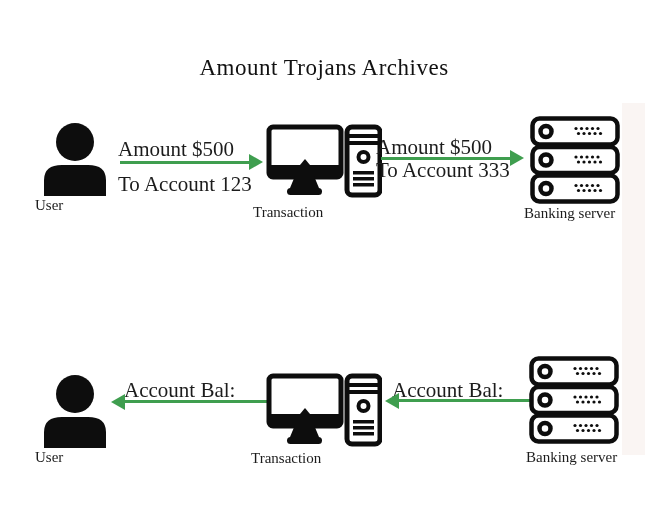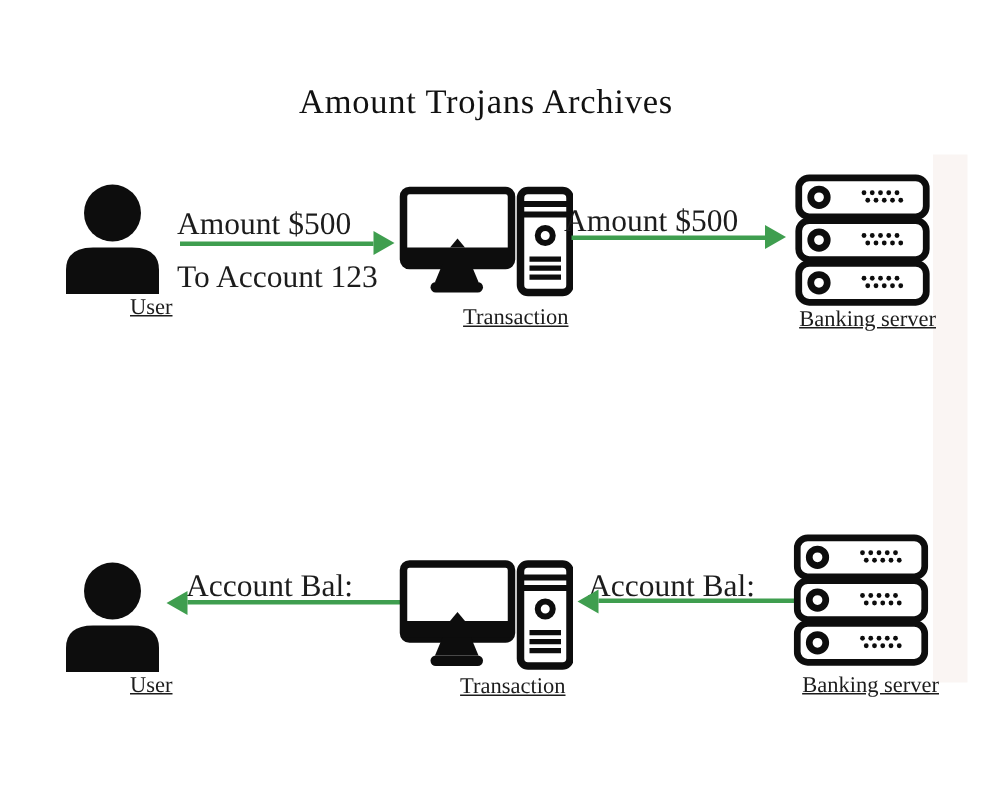--- a/index.html
+++ b/index.html
@@ -24,23 +24,22 @@
     font-size:23px;
     letter-spacing:0.5px;
     color:#111;
   }
   .strip{
     position:absolute;left:622px;top:103px;width:23px;height:352px;
     background:var(--strip);
   }
   .icon{position:absolute;color:var(--icon-black);line-height:0;}
   .node-label{
-    position:absolute;text-align:right;font-size:15px;color:var(--text);
+    position:absolute;text-align:left;font-size:15px;color:var(--text);
     white-space:nowrap;
-    text-decoration:underline;
   }
   .aline{position:absolute;height:3px;background:var(--arrow-green);}
   .ah-right{
     position:absolute;width:0;height:0;
     border-top:8px solid transparent;border-bottom:8px solid transparent;
     border-left:14px solid var(--arrow-green);
   }
   .ah-left{
     position:absolute;width:0;height:0;
     border-top:8px solid transparent;border-bottom:8px solid transparent;
@@ -117,20 +116,21 @@
       <rect x="87" y="47" width="21" height="3.5" fill="currentColor"></rect>
       <rect x="87" y="53" width="21" height="3.5" fill="currentColor"></rect>
       <rect x="87" y="59" width="21" height="3.5" fill="currentColor"></rect>
     </svg>
   </span>
   <div class="node-label c1l">Transaction</div>
 
   <div class="atext a2-t1">Amount $500</div>
   <div class="aline a2-line"></div>
   <div class="ah-right a2-head"></div>
+  <div class="atext a2-t2">To Account 333</div>
 
   <span class="icon s1">
     <svg viewBox="0 0 90 88" width="90" height="88" aria-hidden="true">
       <g fill="none" stroke="currentColor" stroke-width="4.5">
         <rect x="2.5" y="2.5" width="85" height="26" rx="7"></rect>
         <rect x="2.5" y="31" width="85" height="26" rx="7"></rect>
         <rect x="2.5" y="59.5" width="85" height="26" rx="7"></rect>
         <circle cx="16" cy="15.5" r="5.5"></circle>
         <circle cx="16" cy="44" r="5.5"></circle>
         <circle cx="16" cy="72.5" r="5.5"></circle>

